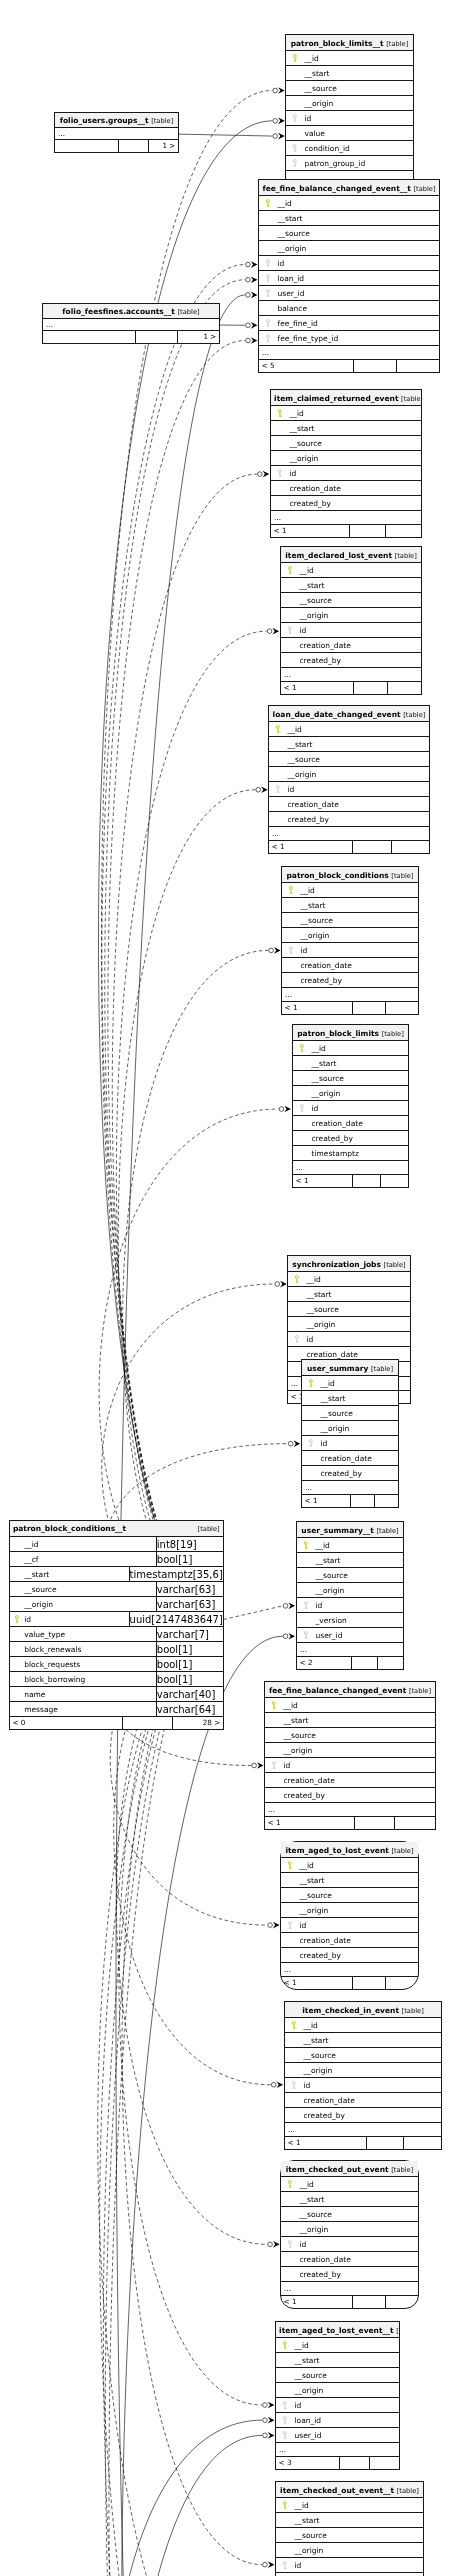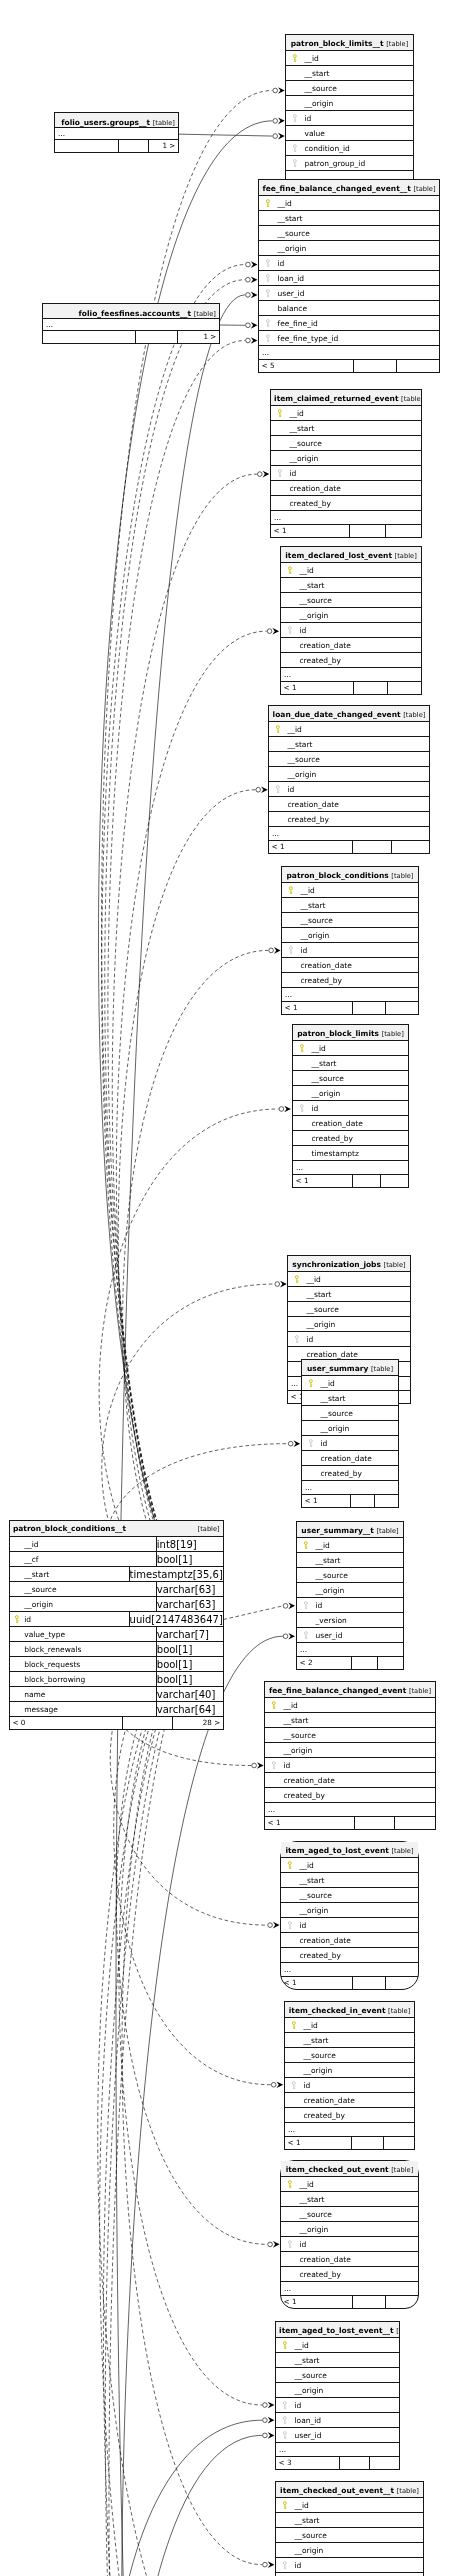--- a/index.html
+++ b/index.html
@@ -26,21 +26,21 @@
          padding-left:0;flex:0 0 31%;font-size:10px;}
   .tmore{height:14px;border-bottom:0.5px solid #171717;display:flex;align-items:center;
          padding-left:3.1px;font-size:7.2px;box-sizing:border-box;}
   .tfoot{height:12.4px;display:flex;box-sizing:border-box;font-size:7.2px;}
   .fcell{box-sizing:border-box;padding:1px 2.6px 0 2.6px;overflow:hidden;white-space:nowrap;}
   .fcell+.fcell{border-left:0.5px solid #171717;}
   .f1{flex:1.5 1 0;}
   .f2{flex:0.62 1 0;}
   .f3{flex:0.62 1 0;}
   .f3.num{text-align:right;}
-  .smr .thead{height:15px;line-height:19px;text-align:right;}
+  .smr .thead{height:15px;line-height:14px;}
   .smr .tmore{height:12px;}
 </style>
 </head>
 <body>
 
 <div id="canvas">
   <svg id="rel-svg" xmlns="http://www.w3.org/2000/svg" viewBox="0 0 872 6972" width="449" height="3592">
       <g>
         <path d="M347,258.5 L529,262.25" fill="none" stroke="#000" stroke-width="1.2"></path>
         <circle cx="534.5" cy="262.25" r="4.5" fill="#fff" stroke="#000" stroke-width="1.2"></circle>
@@ -1018,21 +1018,21 @@
           <span class="keyspot"></span>
           <span class="cname">created_by</span>
         </div>
         <div class="tmore">...</div>
         <div class="tfoot">
           <div class="fcell f1">&lt; 1</div>
           <div class="fcell f2"></div>
           <div class="fcell f3"></div>
         </div>
       </div>
-      <div class="tbl" style="left: 284px; top: 2001px; width: 131px;">
+      <div class="tbl" style="left: 284px; top: 2001px; width: 158px;">
         <div class="thead center"><span class="ttitle">item_checked_in_event</span><span class="ttag">[table]</span></div>
         <div class="trow">
           <span class="keyspot">
             <svg width="5.7" height="8.8" viewBox="0 0 11 17">
               <circle cx="5.5" cy="4" r="2.8" fill="none" stroke="#c9c400" stroke-width="1.8"></circle>
               <line x1="5.5" y1="6.8" x2="5.5" y2="15.5" stroke="#c9c400" stroke-width="1.8"></line>
               <line x1="5.5" y1="11.5" x2="8.5" y2="11.5" stroke="#c9c400" stroke-width="1.6"></line>
               <line x1="5.5" y1="14.5" x2="8" y2="14.5" stroke="#c9c400" stroke-width="1.6"></line>
             </svg>
           </span>

